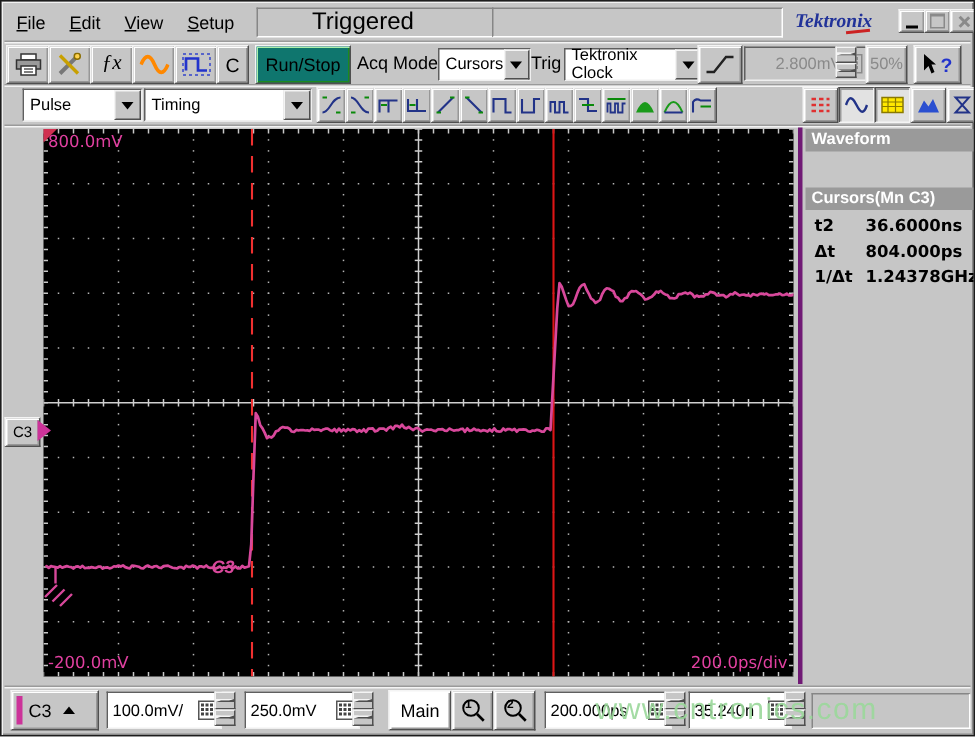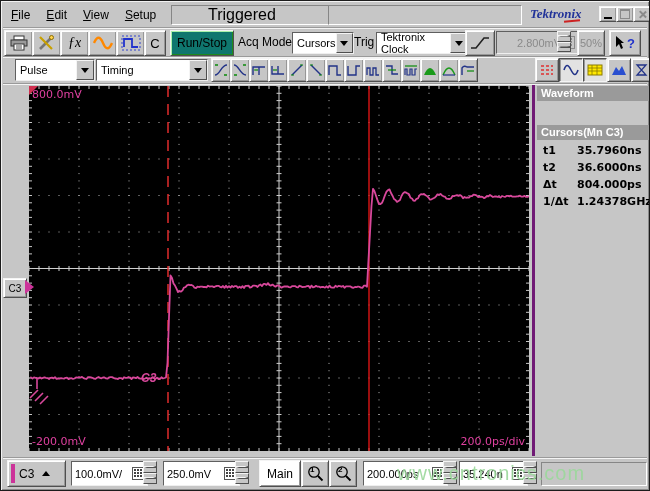--- a/index.html
+++ b/index.html
@@ -1411,24 +1411,20 @@
     <span class="plot-label" style="left:3px;bottom:3px;">-200.0mV</span>
     <span class="plot-label" style="right:4px;bottom:3px;">200.0ps/div</span>
     <span class="abs" style="left:112px;top:285px;color:#d8489b;font-weight:bold;font-style:italic;font-size:12px;">C3</span>
   </div>
 
   <div class="abs" style="left:531px;top:84px;width:117px;height:371px;border-left:3px solid #701a75;">
     <div class="hdr" style="position:absolute;left:2px;top:1px;right:1px;height:13px;">Waveform</div>
     <div class="hdr" style="position:absolute;left:2px;top:40px;right:1px;height:13px;">Cursors(Mn C3)</div>
     <div class="abs" style="left:2px;top:57px;right:1px;">
       <div class="ro-row">
-        <span class="ro-label">t1</span>
-        <span>35.7960ns</span>
-      </div>
-      <div class="ro-row">
         <span class="ro-label">t2</span>
         <span>36.6000ns</span>
       </div>
       <div class="ro-row">
         <span class="ro-label">Δt</span>
         <span>804.000ps</span>
       </div>
       <div class="ro-row">
         <span class="ro-label">1/Δt</span>
         <span>1.24378GHz</span>

